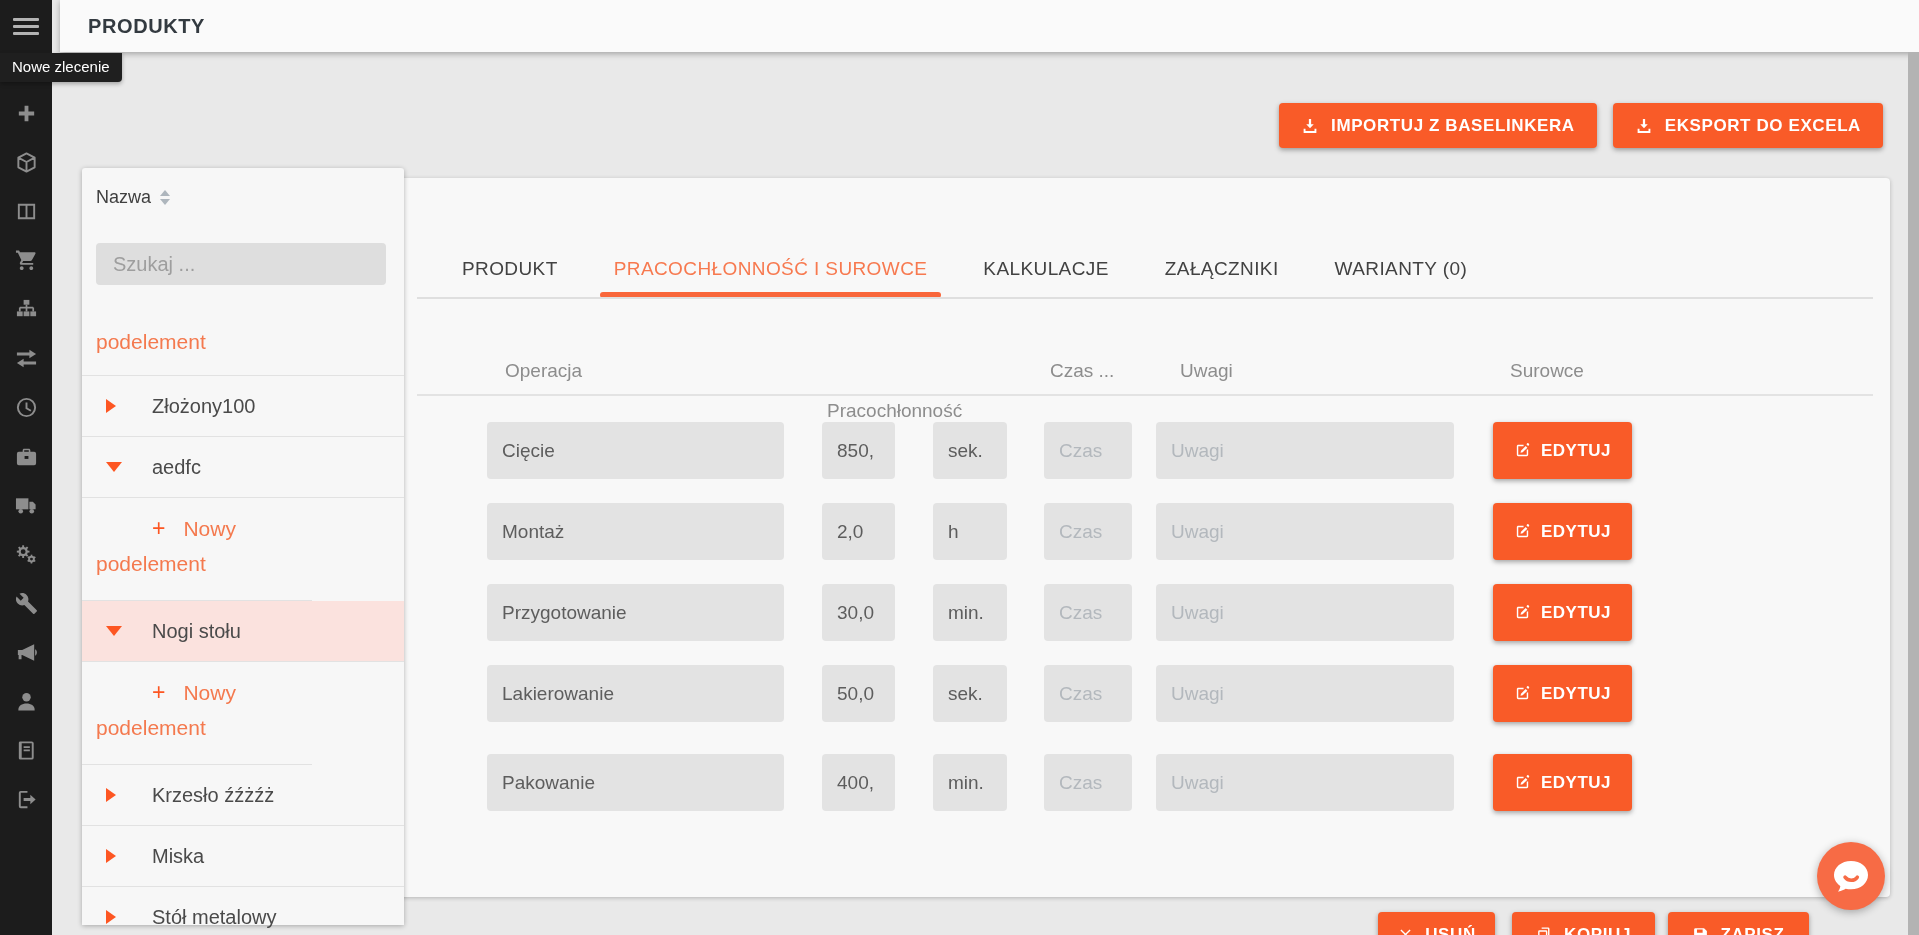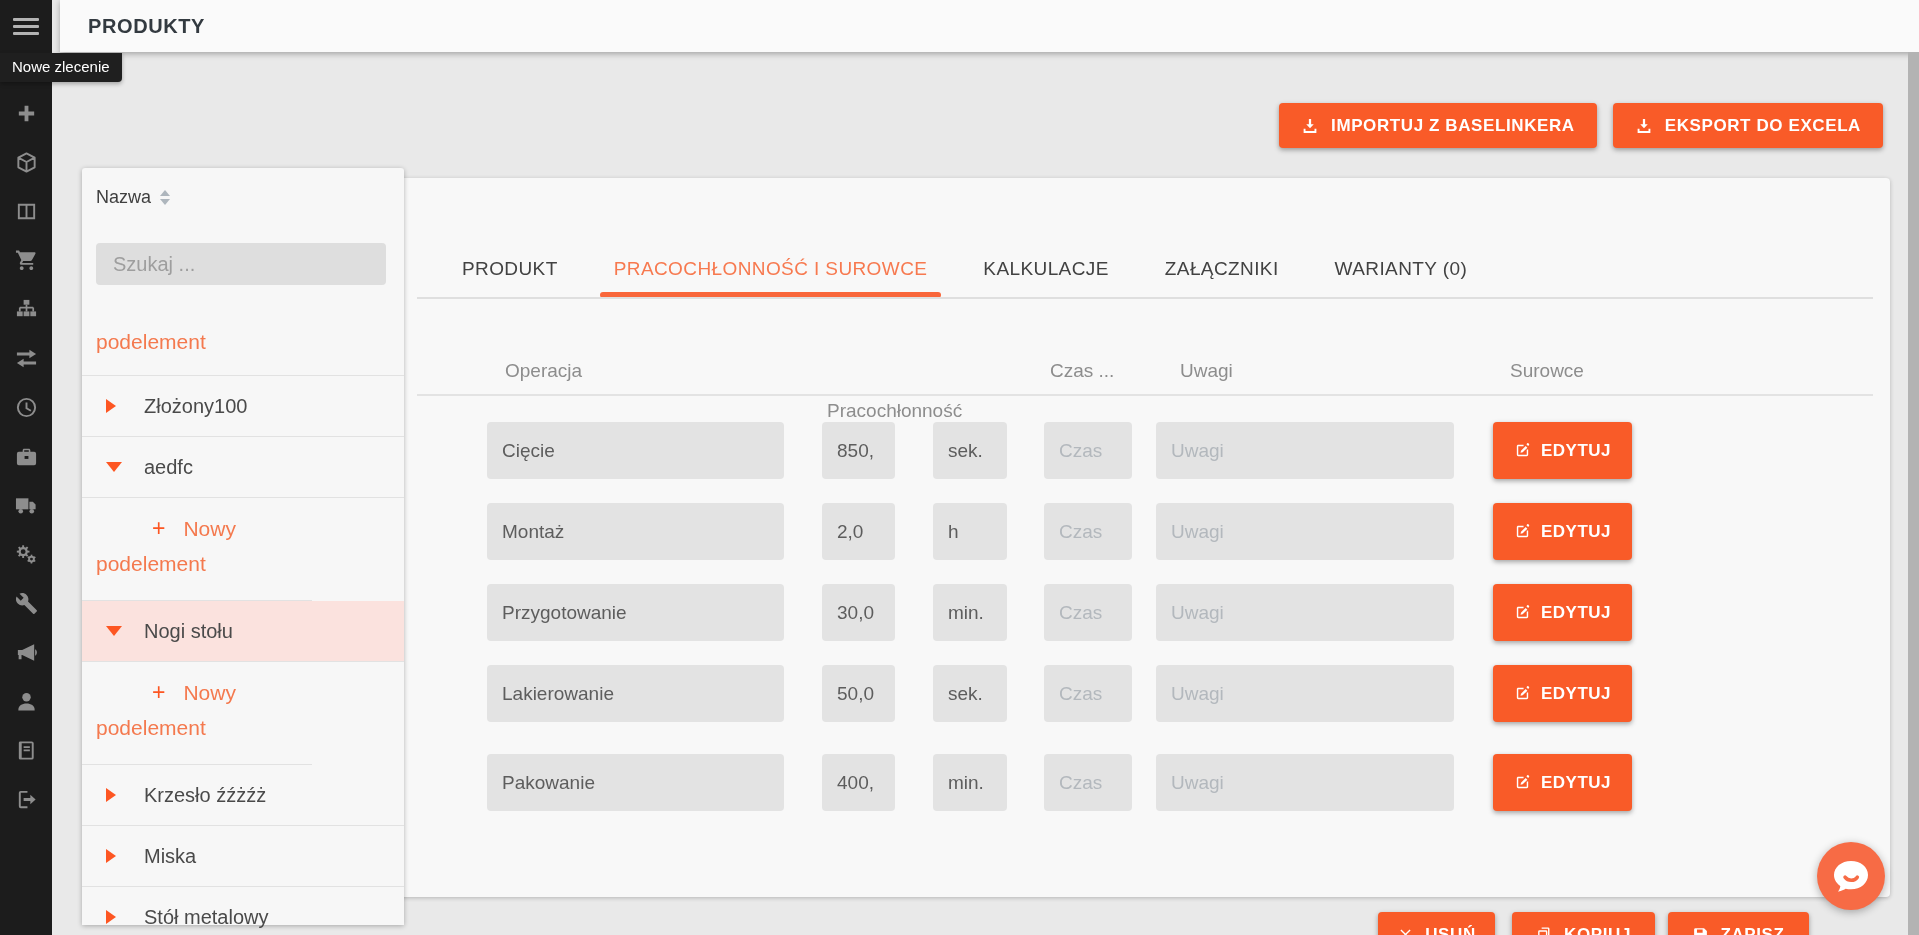--- a/index.html
+++ b/index.html
@@ -42,21 +42,21 @@
                 padding:0 17px;font-family:inherit;outline:none;}
   .search-input::placeholder{color:#9e9e9e;}
   .root-link{position:absolute;top:160px;left:14px;font-size:21px;line-height:28px;color:#f4794e;cursor:pointer;}
   .tree{position:absolute;top:207px;left:0;right:0;border-top:1px solid #e2e2e2;}
   .tree-item{height:61px;border-bottom:1px solid #e2e2e2;display:flex;align-items:center;
              padding-left:24px;box-sizing:border-box;cursor:pointer;}
   .tree-item.selected{background:#fbe2de;}
   .caret-box{width:16px;display:flex;justify-content:flex-start;}
   .caret-right{width:0;height:0;border-top:7px solid transparent;border-bottom:7px solid transparent;border-left:10px solid #fd5622;}
   .caret-down{width:0;height:0;border-left:8px solid transparent;border-right:8px solid transparent;border-top:10px solid #fd5622;}
-  .tree-label{margin-left:22px;font-size:20px;color:#4a4a4a;}
+  .tree-label{margin-left:30px;font-size:20px;color:#4a4a4a;}
   .new-link{height:103px;border-bottom:1px solid #e2e2e2;box-sizing:border-box;padding:13px 14px 0;
             width:230px;font-size:21px;line-height:35px;color:#f4794e;cursor:pointer;}
   .new-link .plus{display:inline-block;margin-left:56px;margin-right:18px;color:#fd5622;font-size:23px;}
 
   
   .main-card{position:absolute;left:389px;top:178px;width:1501px;height:719px;background:#f8f8f8;
              border-radius:4px;box-shadow:0 1px 4px rgba(0,0,0,.22);z-index:10;}
   .tabs{position:absolute;top:80px;left:73px;display:flex;gap:56px;}
   .tab{font-size:19px;color:#424242;letter-spacing:.4px;padding-bottom:12px;position:relative;
        cursor:pointer;white-space:nowrap;}

